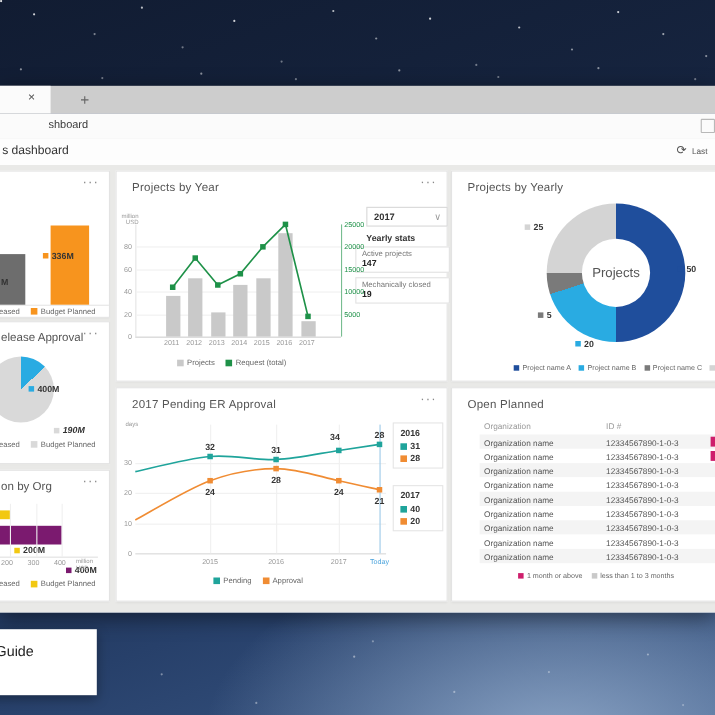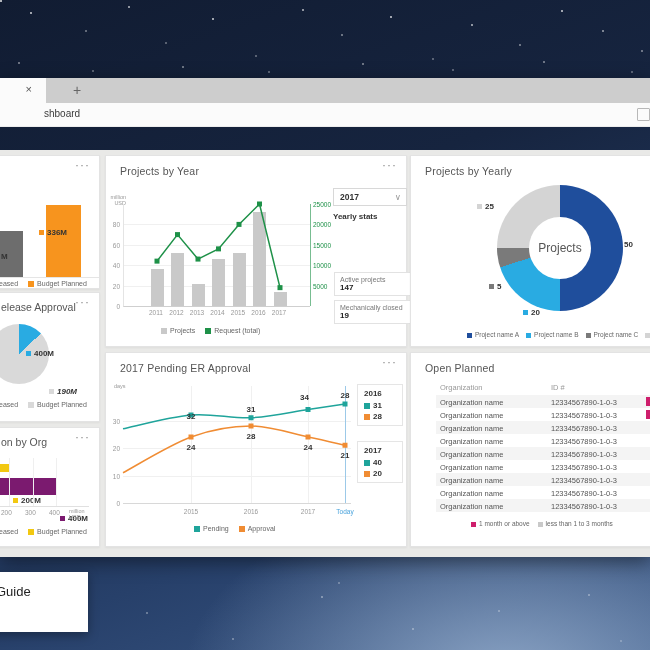--- a/index.html
+++ b/index.html
@@ -64,20 +64,25 @@
     <div class="tabstrip">
       <div class="tab">
         <span class="tab-x">×</span>
       </div>
       <div class="newtab">+</div>
     </div>
     <div class="toolbar">
       <span class="addr">shboard</span>
       <span class="tb-icon"></span>
     </div>
+    <div class="pageheader">
+      <span class="ptitle">s dashboard</span>
+      <span class="refresh">⟳</span>
+      <span class="lastlbl">Last</span>
+    </div>
 
     <div class="dash">
 
       <div class="card" id="cardL1" style="left:-12px;top:5px;width:110px;height:132px;">
         <span class="menu">···</span>
         <div id="l1plot" style="position:absolute;left:0;top:30px;width:110px;height:91px;border-bottom:1px solid #e5e5e5;">
             <div style="position: absolute; left: 0px; width: 34px; bottom: 0px; height: 46px; background: rgb(109, 109, 109);"></div>
             <div style="position: absolute; left: 57px; width: 35px; bottom: 0px; height: 72px; background: rgb(247, 148, 30);"></div>
           </div>
         <span class="dlab" style="left:12px;top:64px;">M</span>
@@ -152,21 +157,21 @@
           </div>
         <div class="leg" style="left:55px;top:171px;">
           <span><span class="sq" style="background: rgb(201, 201, 201);"></span><span>Projects</span></span>
           <span><span class="sq" style="background: rgb(30, 145, 72);"></span><span>Request (total)</span></span>
         </div>
         <div class="selbox" style="left:227px;top:32px;width:66px;height:16px;line-height:16px;padding-left:6px;">
           <span>2017</span>
           <span style="position:absolute;right:5px;color:#999;font-weight:normal;">∨</span>
         </div>
         <div style="position:absolute;left:227px;top:56px;font-size:8px;font-weight:bold;color:#333;">Yearly stats</div>
-        <div style="position:absolute;left:228px;top:68px;width:86px;margin-top:48px;">
+        <div style="position:absolute;left:217px;top:68px;width:86px;">
           <div class="statbox">
             <div class="statlbl">Active projects</div>
             <div class="statval">147</div>
           </div>
           <div class="statbox">
             <div class="statlbl">Mechanically closed</div>
             <div class="statval">19</div>
           </div>
         </div>
       <div style="position: absolute; left: 2px; top: 65.4px; width: 12px; text-align: right; font-size: 6.5px; color: rgb(153, 153, 153);">80</div>
@@ -224,21 +229,21 @@
         </div>
         <div class="ybox" style="left:251px;top:88px;">
           <div class="yhdr">2017</div>
           <div class="yval"><span class="sq" style="background: rgb(31, 164, 155);"></span><span>40</span></div>
           <div class="yval"><span class="sq" style="background: rgb(240, 140, 51);"></span><span>20</span></div>
         </div>
       <div style="position: absolute; left: 2px; top: 64.5px; width: 12px; text-align: right; font-size: 6.5px; color: rgb(153, 153, 153);">30</div>
           <div style="position: absolute; left: 2px; top: 92px; width: 12px; text-align: right; font-size: 6.5px; color: rgb(153, 153, 153);">20</div>
           <div style="position: absolute; left: 2px; top: 119.5px; width: 12px; text-align: right; font-size: 6.5px; color: rgb(153, 153, 153);">10</div>
           <div style="position: absolute; left: 2px; top: 147px; width: 12px; text-align: right; font-size: 6.5px; color: rgb(153, 153, 153);">0</div>
-          <div style="position: absolute; left: 77px; top: 59px; width: 16px; text-align: center; font-size: 8px; font-weight: bold; color: rgb(51, 51, 51);">32</div>
+          <div style="position: absolute; left: 77px; top: 49px; width: 16px; text-align: center; font-size: 8px; font-weight: bold; color: rgb(51, 51, 51);">32</div>
           <div style="position: absolute; left: 137px; top: 51.75px; width: 16px; text-align: center; font-size: 8px; font-weight: bold; color: rgb(51, 51, 51);">31</div>
           <div style="position: absolute; left: 194px; top: 40px; width: 16px; text-align: left; font-size: 8px; font-weight: bold; color: rgb(51, 51, 51);">34</div>
           <div style="position: absolute; left: 231px; top: 38px; width: 16px; text-align: center; font-size: 8px; font-weight: bold; color: rgb(51, 51, 51);">28</div>
           <div style="position: absolute; left: 77px; top: 90px; width: 16px; text-align: center; font-size: 8px; font-weight: bold; color: rgb(51, 51, 51);">24</div>
           <div style="position: absolute; left: 137px; top: 79px; width: 16px; text-align: center; font-size: 8px; font-weight: bold; color: rgb(51, 51, 51);">28</div>
           <div style="position: absolute; left: 194px; top: 90px; width: 16px; text-align: center; font-size: 8px; font-weight: bold; color: rgb(51, 51, 51);">24</div>
           <div style="position: absolute; left: 231px; top: 98.25px; width: 16px; text-align: center; font-size: 8px; font-weight: bold; color: rgb(51, 51, 51);">21</div>
           <div style="position: absolute; left: 71px; top: 155px; width: 28px; text-align: center; font-size: 6.5px; color: rgb(153, 153, 153);">2015</div>
           <div style="position: absolute; left: 131px; top: 155px; width: 28px; text-align: center; font-size: 6.5px; color: rgb(153, 153, 153);">2016</div>
           <div style="position: absolute; left: 188px; top: 155px; width: 28px; text-align: center; font-size: 6.5px; color: rgb(153, 153, 153);">2017</div>

